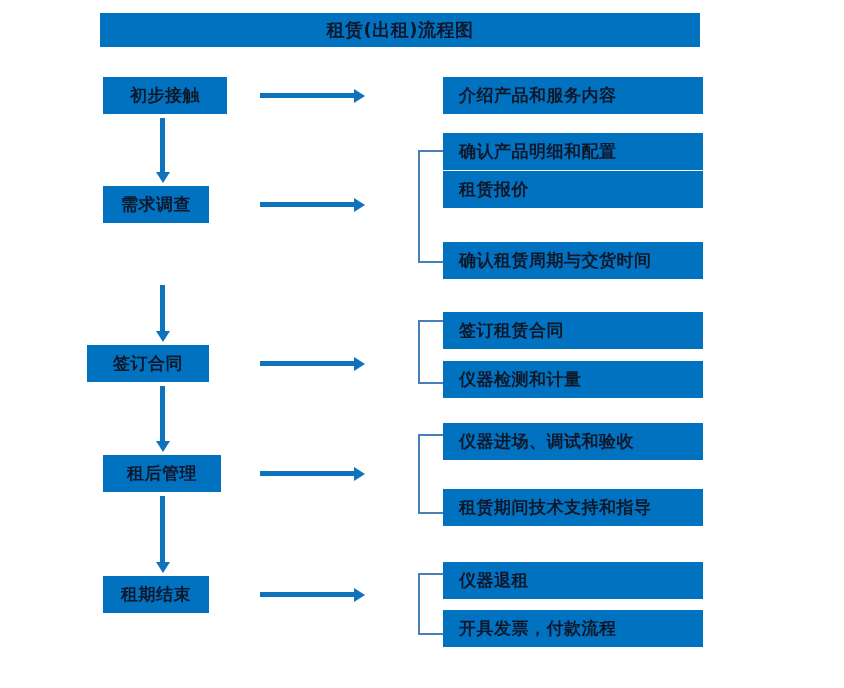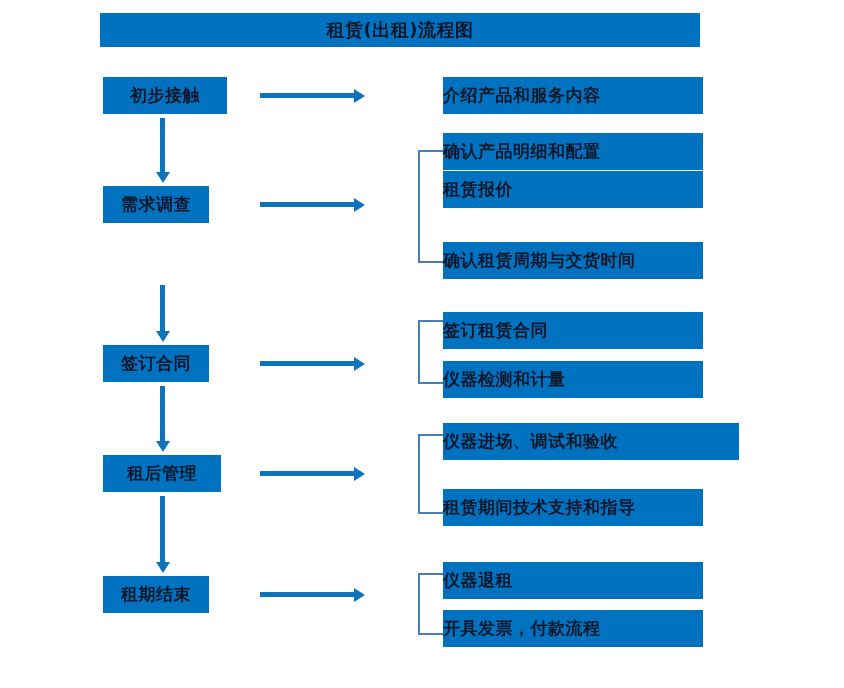--- a/index.html
+++ b/index.html
@@ -34,20 +34,21 @@
   .title-bar {
     justify-content: center;
     font-size: 18px;
   }
   .stage-box {
     justify-content: center;
     font-size: 17px;
   }
   .detail-box {
     justify-content: flex-start;
+    padding-left: 16px;
     font-size: 17px;
   }
   .arrow-h {
     position: absolute;
     height: 5px;
     background: #0f72bd;
   }
   .arrow-h::after {
     content: "";
     position: absolute;
@@ -87,21 +88,21 @@
 <body>
 
 <div id="canvas">
 
   <div class="box title-bar" style="left:100px; top:13px; width:600px; height:34px;">租赁(出租)流程图</div>
 
   <div class="box stage-box" style="left:103px; top:77px; width:124px; height:37px;">初步接触</div>
 
   <div class="box stage-box" style="left:103px; top:186px; width:106px; height:37px;">需求调查</div>
 
-  <div class="box stage-box" style="left:103px; top:345px; width:106px; height:37px;">签订合同</div>
+  <div class="box stage-box" style="left:87px; top:345px; width:122px; height:37px;">签订合同</div>
 
   <div class="box stage-box" style="left:103px; top:455px; width:118px; height:37px;">租后管理</div>
 
   <div class="box stage-box" style="left:103px; top:576px; width:106px; height:37px;">租期结束</div>
 
   <div class="arrow-v" style="left:160px; top:118px; height:55px;"></div>
 
   <div class="arrow-v" style="left:160px; top:285px; height:47px;"></div>
 
   <div class="arrow-v" style="left:160px; top:386px; height:56px;"></div>
@@ -131,21 +132,21 @@
   <div class="box detail-box" style="left:443px; top:133px; width:260px; height:37px;">确认产品明细和配置</div>
 
   <div class="box detail-box" style="left:443px; top:171px; width:260px; height:37px;">租赁报价</div>
 
   <div class="box detail-box" style="left:443px; top:242px; width:260px; height:37px;">确认租赁周期与交货时间</div>
 
   <div class="box detail-box" style="left:443px; top:312px; width:260px; height:37px;">签订租赁合同</div>
 
   <div class="box detail-box" style="left:443px; top:361px; width:260px; height:37px;">仪器检测和计量</div>
 
-  <div class="box detail-box" style="left:443px; top:423px; width:296px; height:37px;">仪器进场、调试和验收</div>
+  <div class="box detail-box" style="left:443px; top:423px; width:260px; height:37px;">仪器进场、调试和验收</div>
 
   <div class="box detail-box" style="left:443px; top:489px; width:260px; height:37px;">租赁期间技术支持和指导</div>
 
   <div class="box detail-box" style="left:443px; top:562px; width:260px; height:37px;">仪器退租</div>
 
   <div class="box detail-box" style="left:443px; top:610px; width:260px; height:37px;">开具发票，付款流程</div>
 
 </div>
 
 </body></html>

